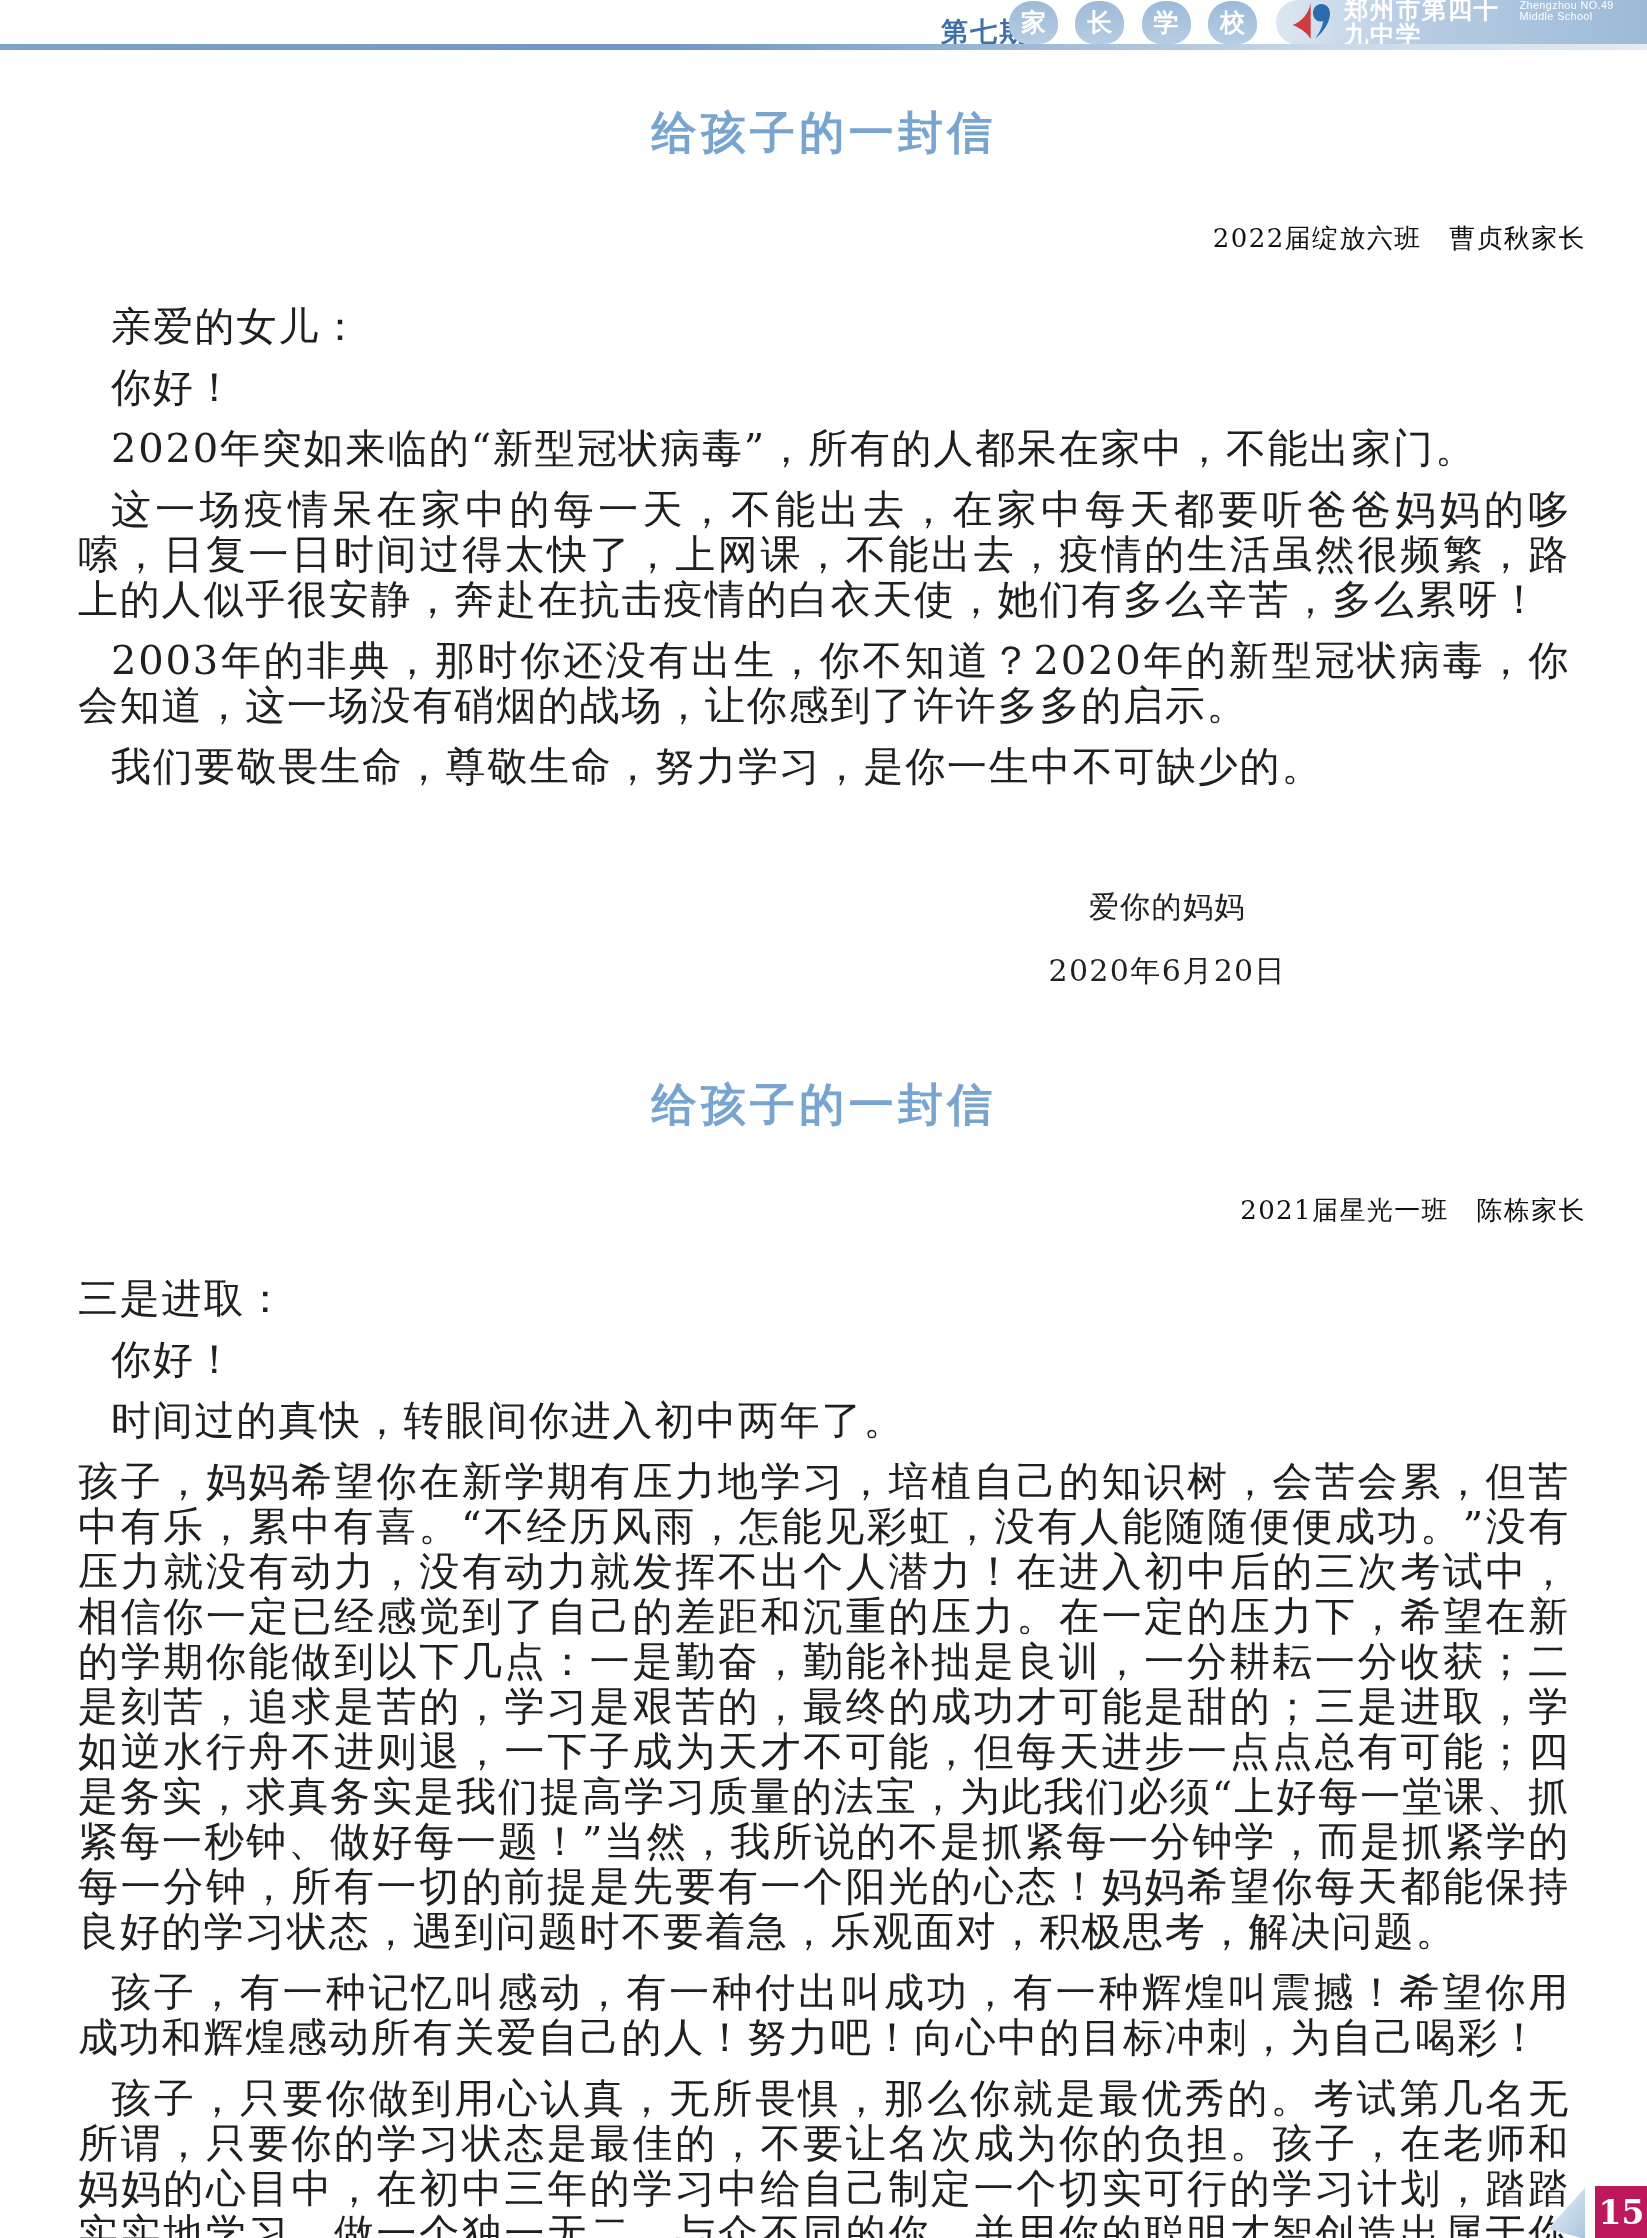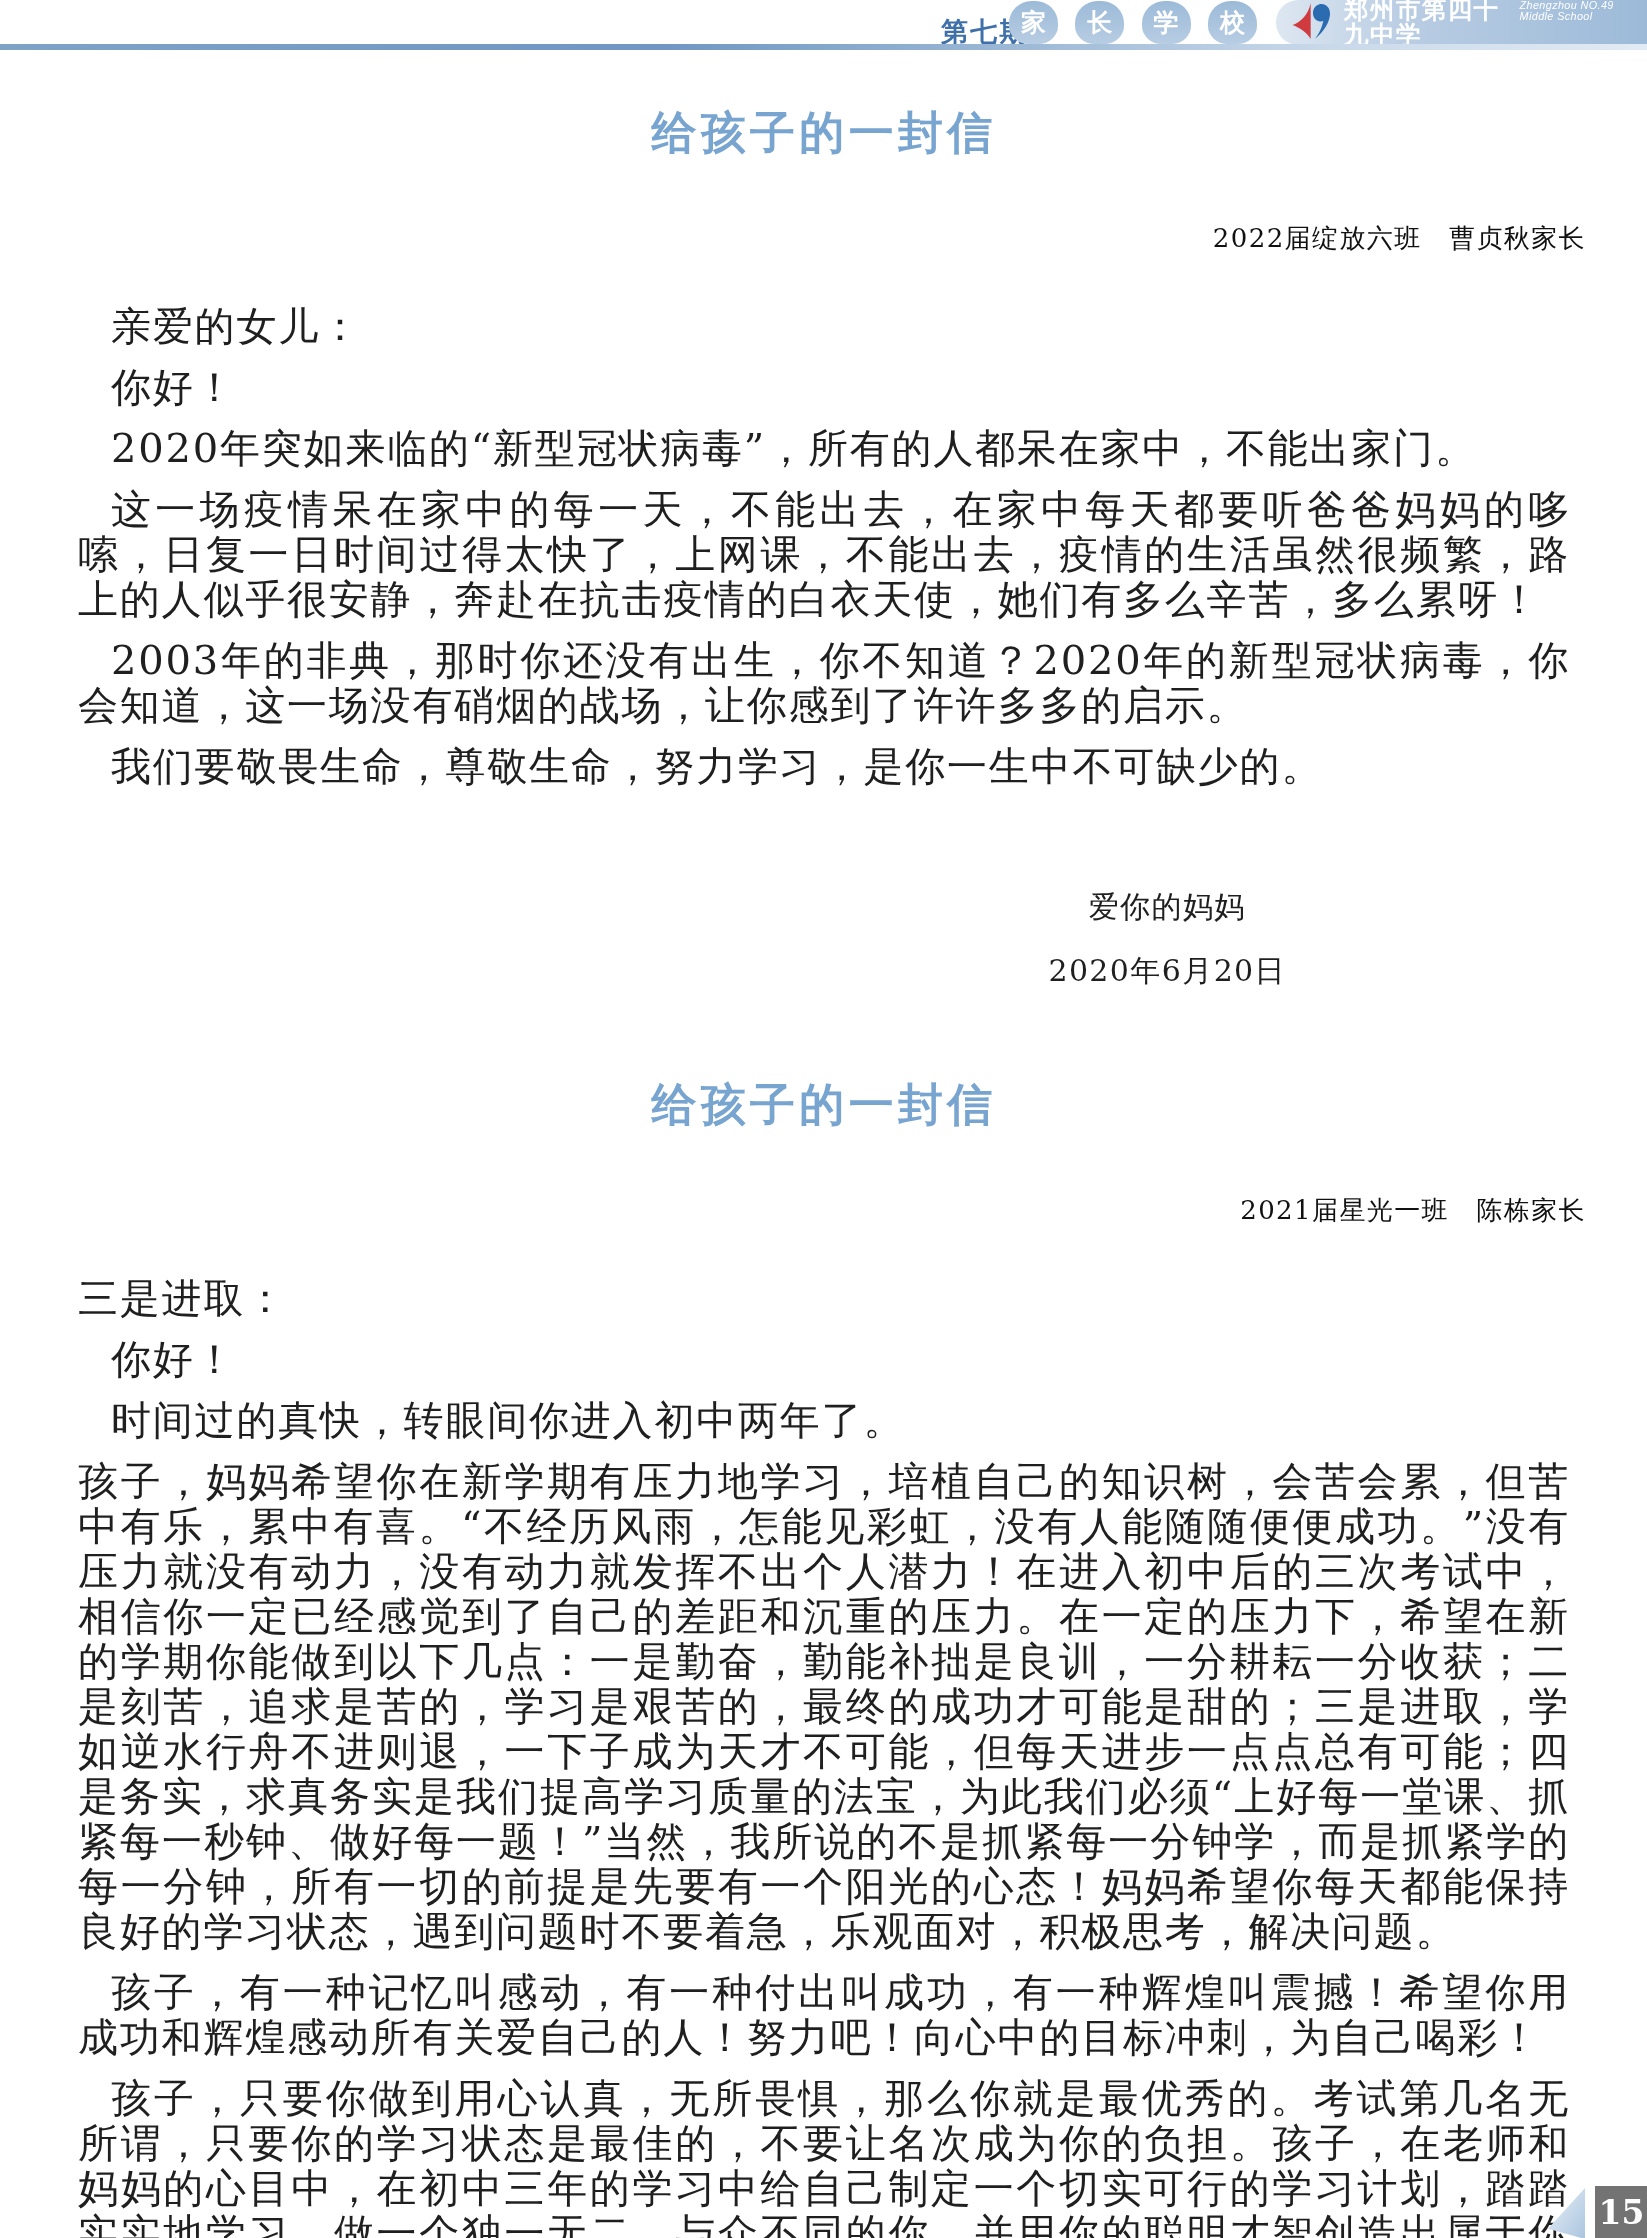--- a/index.html
+++ b/index.html
@@ -36,21 +36,21 @@
     background:linear-gradient(to right,#dde7f1 0%,#b9cde3 35%,#9cbad8 100%);
     display:flex;align-items:center;padding-left:11.5px;box-sizing:border-box;gap:8.6px;
   }
   .school-names{display:flex;flex-direction:row;line-height:1;}
   .school-cn{
     font-family:"Liberation Sans","DejaVu Sans",sans-serif;
     color:#ffffff;font-weight:bold;font-size:24.5px;letter-spacing:1.4px;
   }
   .school-en{
     font-family:"Liberation Sans","DejaVu Sans",sans-serif;
-    color:#ffffff;font-size:10.8px;margin-top:2.2px;letter-spacing:0.4px;font-style:italic;
+    color:#ffffff;font-size:10.8px;margin-top:2.2px;letter-spacing:0.4px;
   }
   
   .content{position:relative;padding:0 62px;}
   .letter-title{
     margin:0;text-align:center;
     font-size:45px;font-weight:bold;color:#78a4d0;letter-spacing:4.3px;
   }
   .letter--first .letter-title{padding-top:103px;}
   .letter--second .letter-title{padding-top:66px;}
   .byline{
@@ -70,21 +70,21 @@
   }
   .signature-block p{margin:12px;font-size:30px;line-height:52px;letter-spacing:1.4px;}
   
   .corner-triangle{
     position:absolute;right:63px;bottom:0;width:37px;height:51px;
     background:linear-gradient(125deg,#e9f0f7,#aac5df);
     clip-path:polygon(100% 0,100% 100%,0 80%);
   }
   .corner-square{
     position:absolute;right:0;bottom:0;width:53px;height:53px;
-    background:#737373;color:#ffffff;
+    background:#be185d;color:#ffffff;
     display:flex;align-items:center;justify-content:center;
     font-size:33px;font-weight:bold;
   }
 </style>
 </head>
 <body>
 
 <div class="page">
 
   <header class="masthead">

